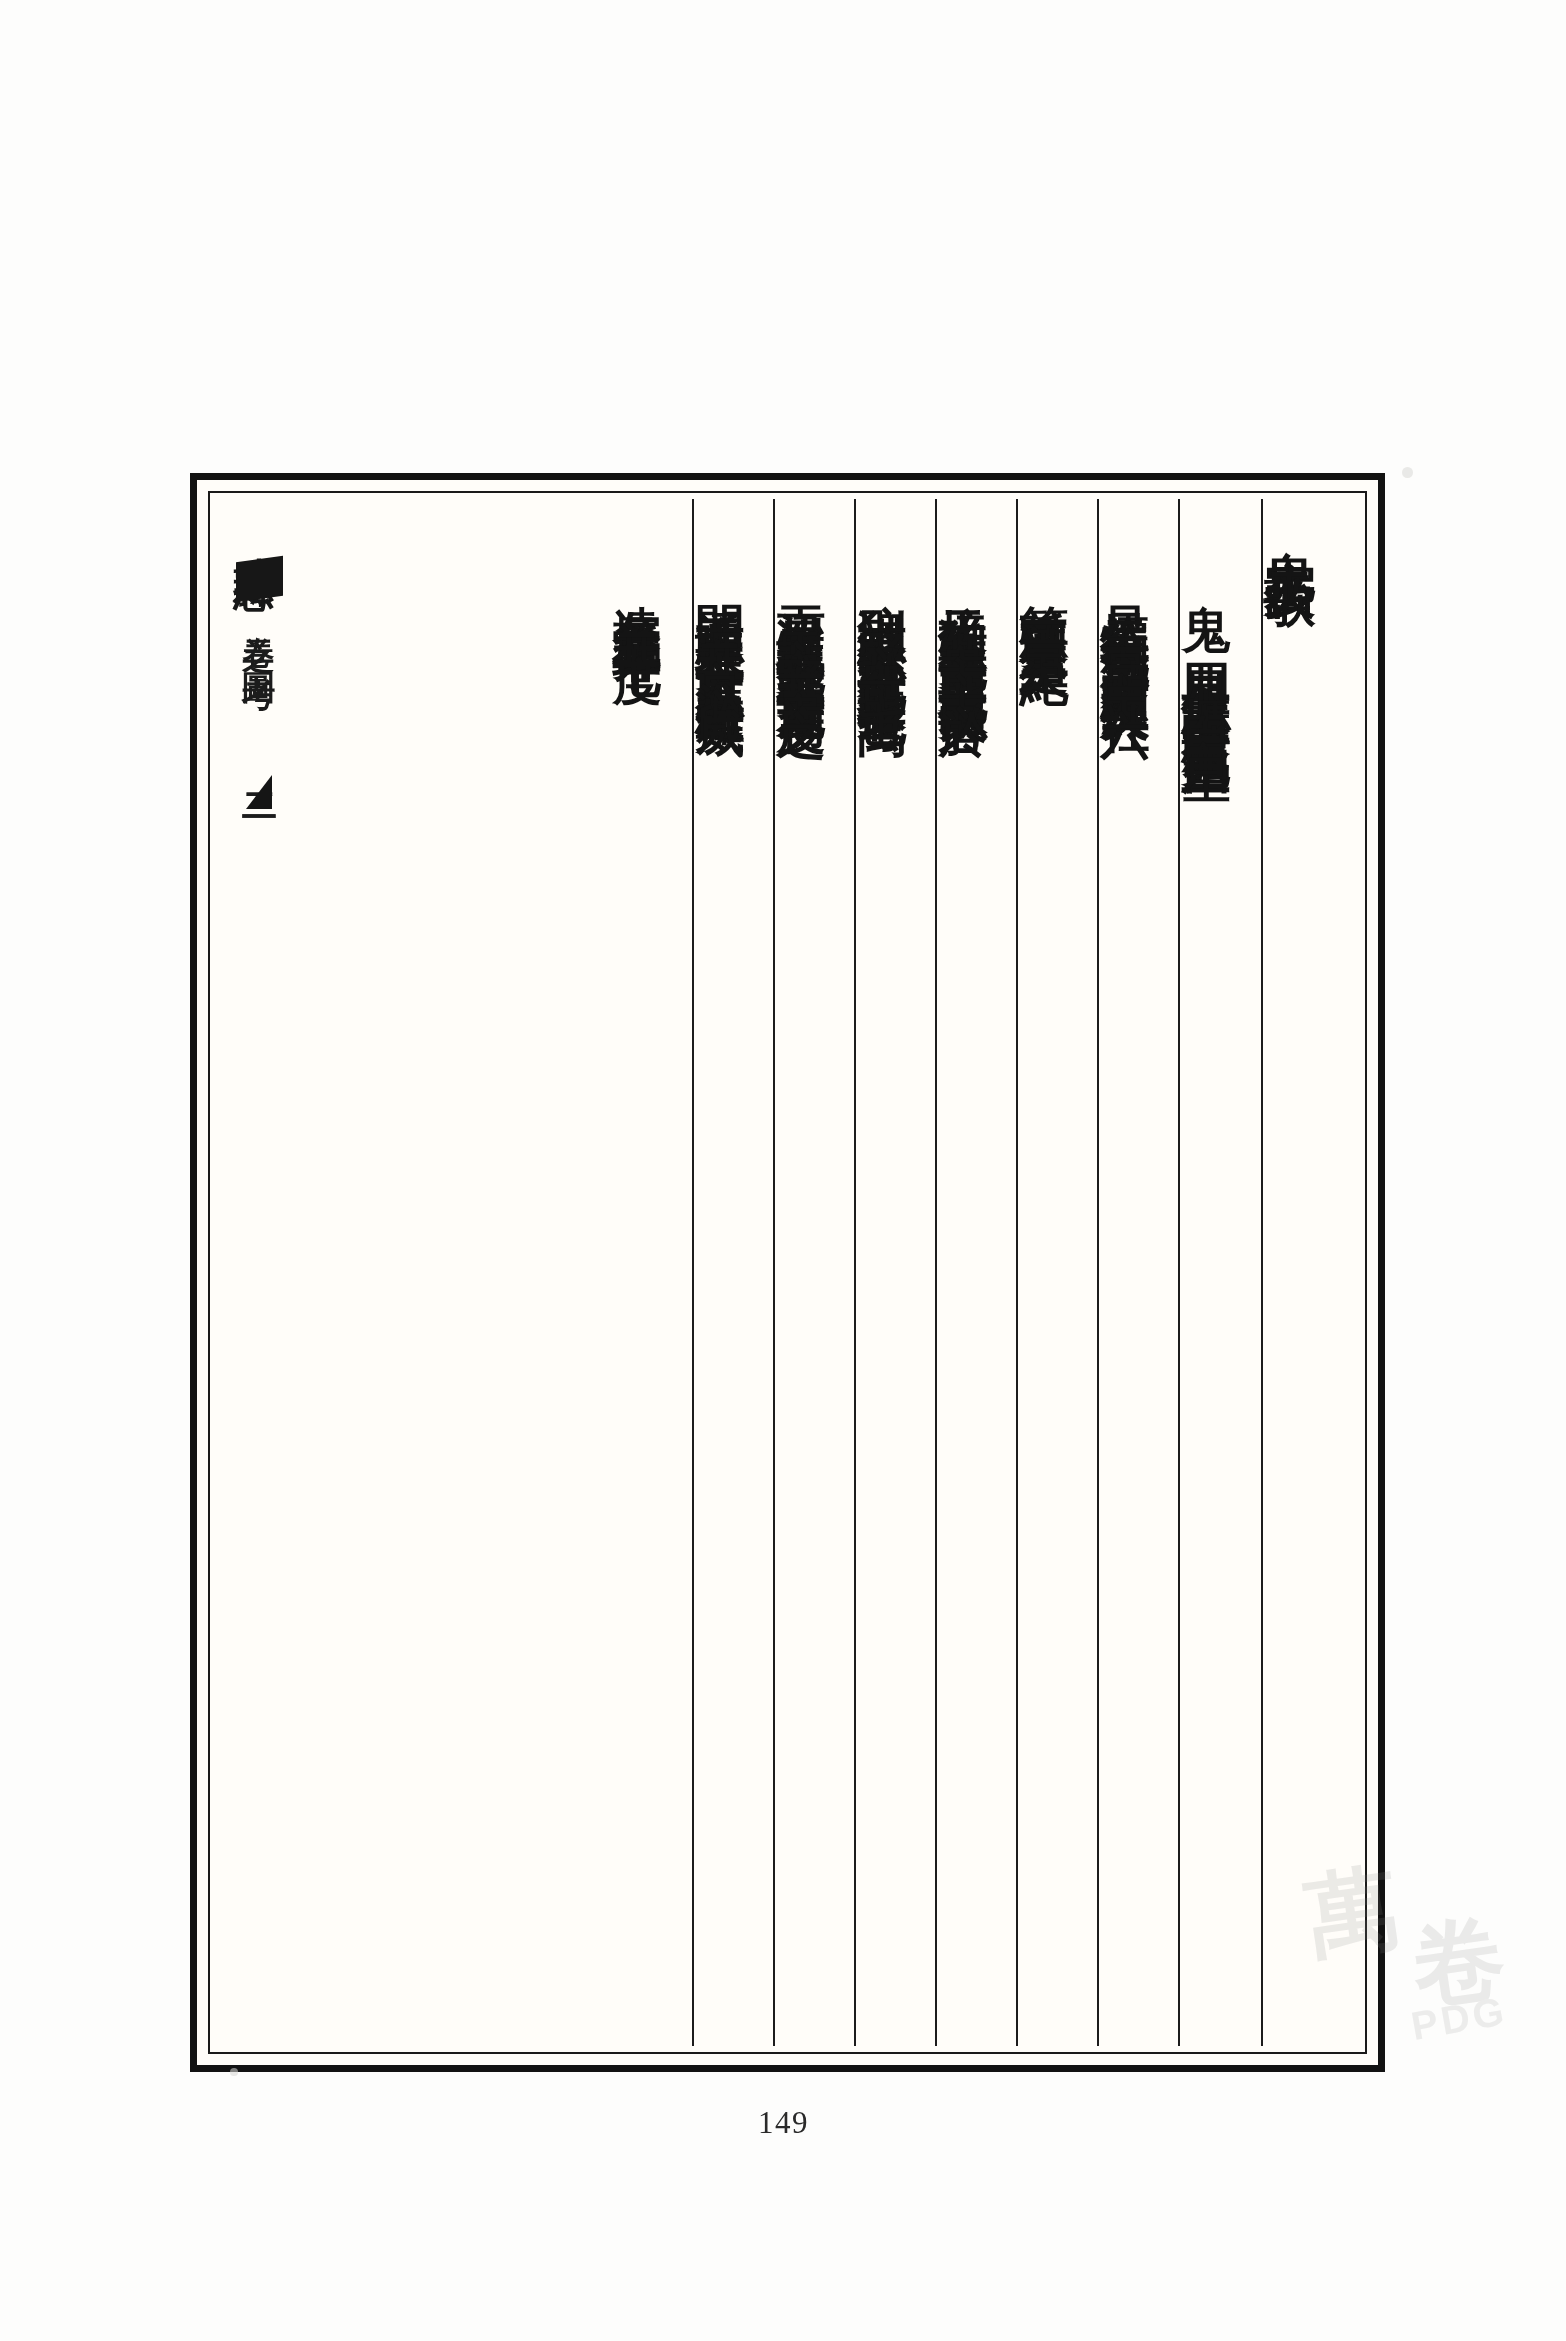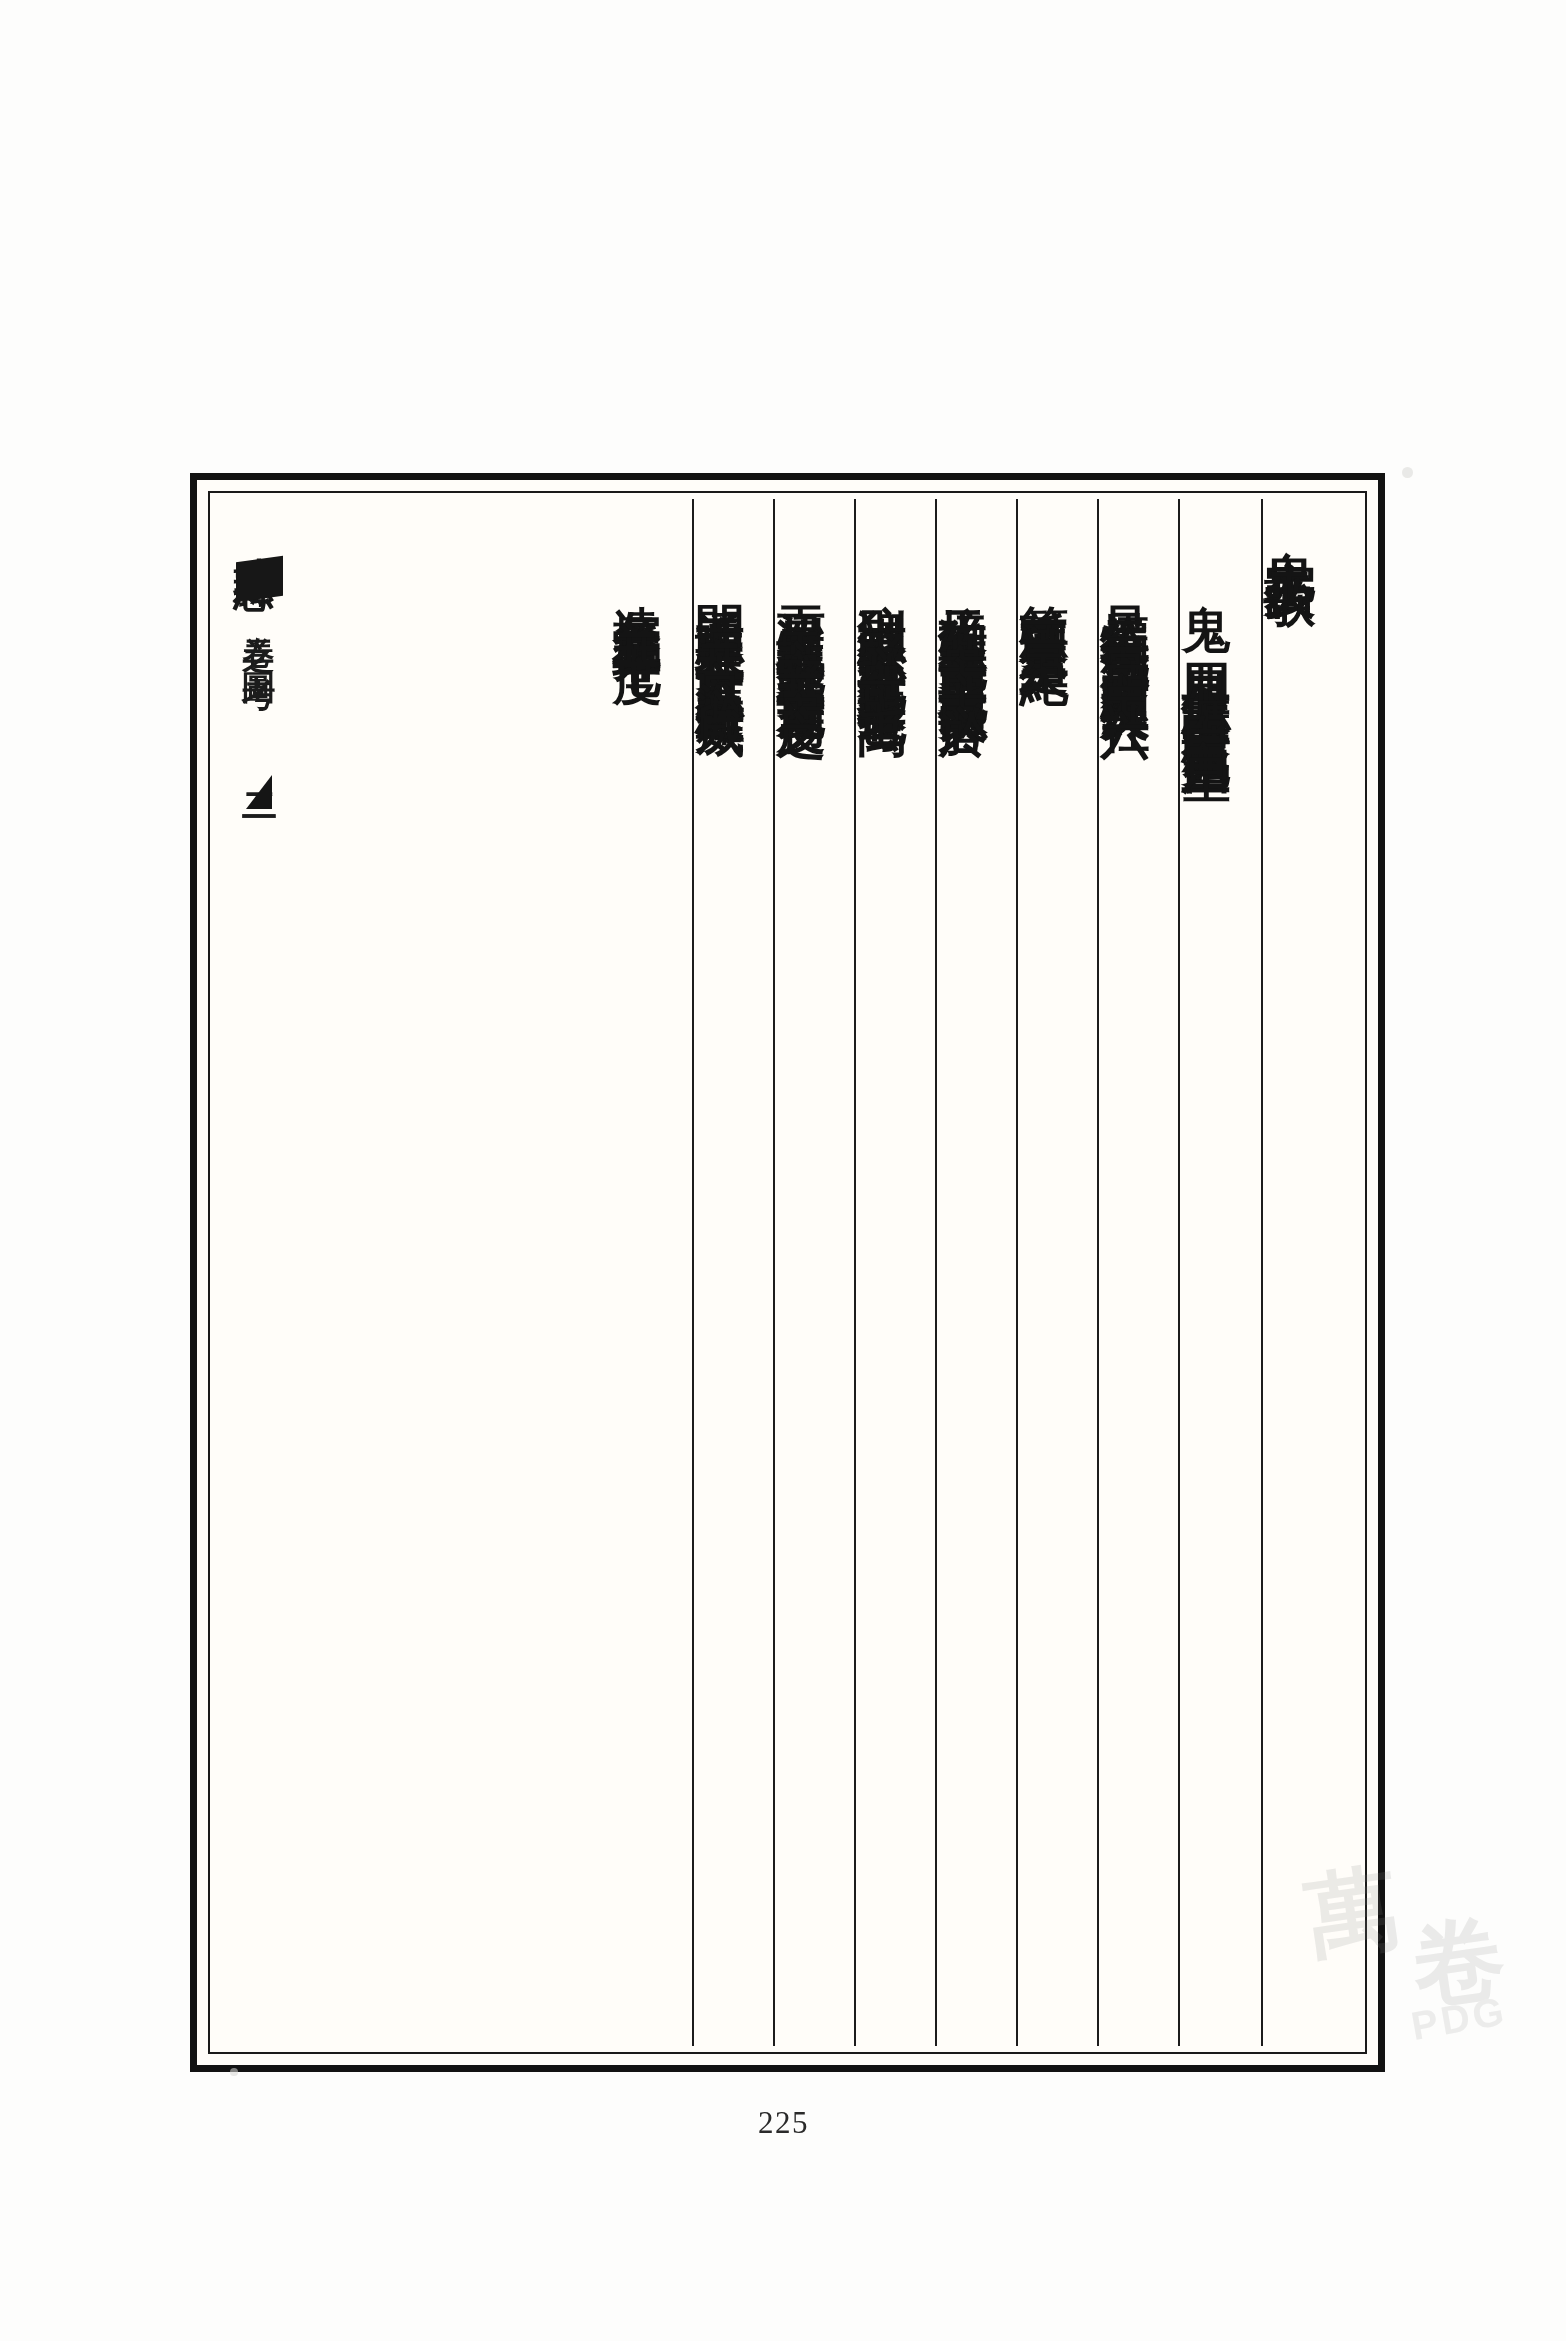--- a/index.html
+++ b/index.html
@@ -282,19 +282,19 @@
     <div class="spine-num">二二</div>
     <div class="spine-tri"></div>
   </div>
 
   <div class="watermark">
     <div class="wm-ch wm-1">萬</div>
     <div class="wm-ch wm-2">卷</div>
     <div class="wm-pdg">PDG</div>
   </div>
 
-  <div class="page-number">225</div>
+  <div class="page-number">149</div>
 
   <div class="speck" style="left:1402px; top:467px; width:10.7px; height:10.7px;"></div>
   <div class="speck" style="left:230px; top:2068px; width:7.7px; height:7.7px;"></div>
 
 </div>
 
 
 </body></html>

